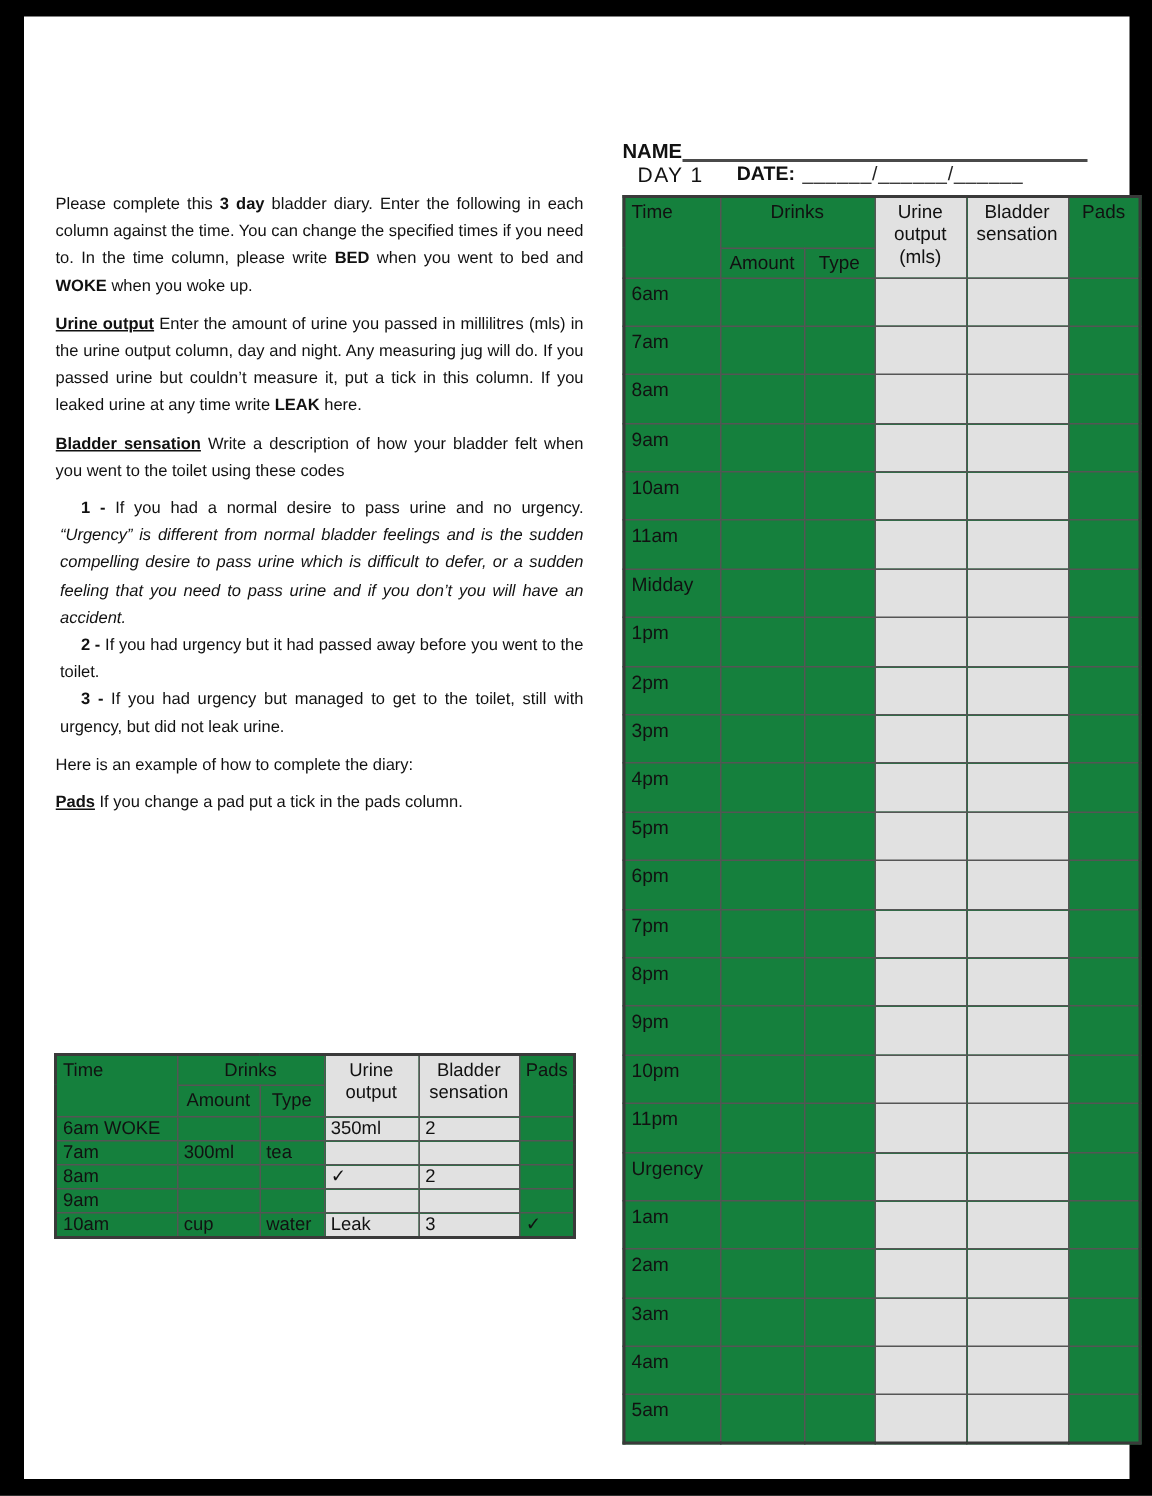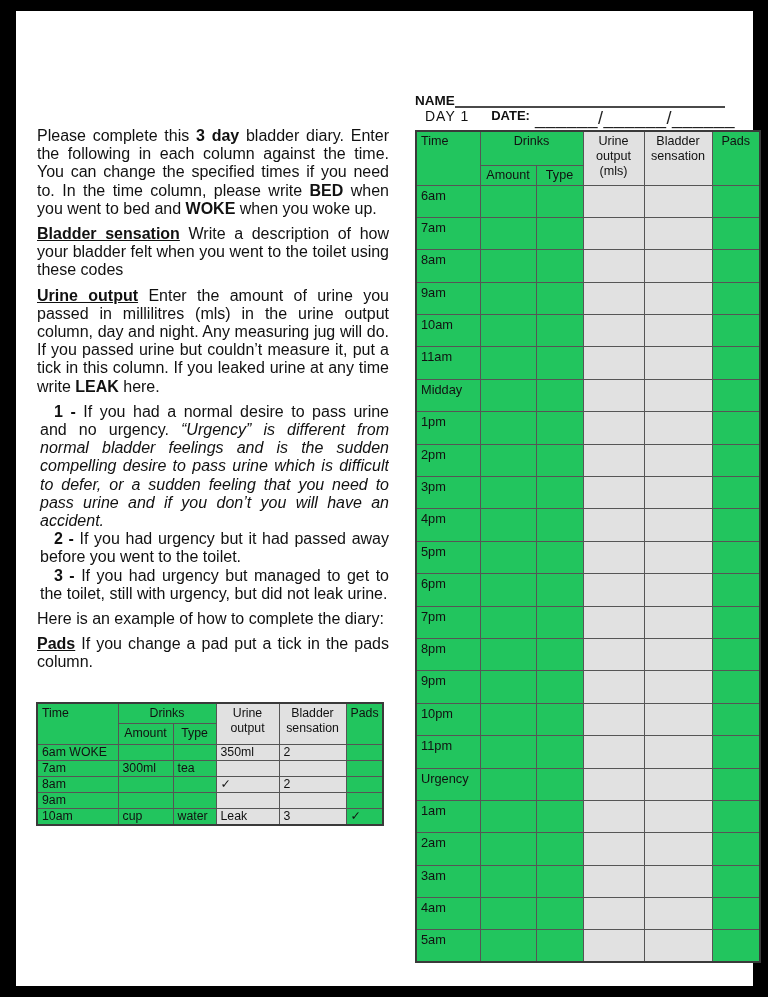--- a/index.html
+++ b/index.html
@@ -25,21 +25,21 @@
   }
 
   
   .left-col {
     position: absolute;
     left: 21px;
     top: 116px;
     width: 352px;
     height: 572px;
     overflow: hidden;
-    font-size: 16px;
+    font-size: 11px;
     line-height: 18.2px;
     color: #111;
   }
   .left-col p {
     margin: 0 0 7px 0;
     text-align: justify;
   }
   .left-col p.code {
     text-indent: 14px;
     margin: 0 0 0 0;
@@ -74,27 +74,27 @@
   .day-row {
     display: flex;
     align-items: flex-start;
     height: 21px;
     margin-left: 10px;
     font-size: 14px;
     color: #111;
   }
   .day-label { letter-spacing: 1px; }
   .date-label { font-weight: bold; margin-left: 22px; font-size: 13px; }
-  .date-blanks { margin-left: 5px; font-size: 18px; letter-spacing: 0.5px; color: #222; }
+  .date-blanks { margin-left: 5px; font-size: 13px; letter-spacing: 0.5px; color: #222; }
 
   
   table {
     border-collapse: collapse;
     table-layout: fixed;
-    background: #22c55e;
+    background: #15803d;
     color: #111;
   }
   th, td {
     border: 1px solid #555;
     padding: 2px 4px;
     vertical-align: top;
     text-align: left;
     font-weight: normal;
     overflow: hidden;
     box-sizing: border-box;
@@ -131,22 +131,22 @@
   .example-table .hdr-row2 th { height: 21px; }
 </style>
 </head>
 <body>
 
 <div class="canvas">
   <div class="page">
 
     <div class="left-col">
         <p><span>Please complete this </span><span class="b">3 day</span><span> bladder diary. Enter the following in each column against the time. You can change the specified times if you need to. In the time column, please write </span><span class="b">BED</span><span> when you went to bed and </span><span class="b">WOKE</span><span> when you woke up.</span></p>
+        <p><span class="b u">Urine output</span><span> Enter the amount of urine you passed in millilitres (mls) in the urine output column, day and night. Any measuring jug will do. If you passed urine but couldn’t measure it, put a tick in this column. If you leaked urine at any time write </span><span class="b">LEAK</span><span> here.</span></p>
         <p><span class="b u">Bladder sensation</span><span> Write a description of how your bladder felt when you went to the toilet using these codes</span></p>
-        <p><span class="b u">Urine output</span><span> Enter the amount of urine you passed in millilitres (mls) in the urine output column, day and night. Any measuring jug will do. If you passed urine but couldn’t measure it, put a tick in this column. If you leaked urine at any time write </span><span class="b">LEAK</span><span> here.</span></p>
         <p class="code"><span class="b">1 - </span><span>If you had a normal desire to pass urine and no urgency. </span><span class="i">“Urgency” is different from normal bladder feelings and is the sudden compelling desire to pass urine which is difficult to defer, or a sudden feeling that you need to pass urine and if you don’t you will have an accident.</span></p>
         <p class="code"><span class="b">2 - </span><span>If you had urgency but it had passed away before you went to the toilet.</span></p>
         <p class="code"><span class="b">3 - </span><span>If you had urgency but managed to get to the toilet, still with urgency, but did not leak urine.</span></p>
         <p><span>Here is an example of how to complete the diary:</span></p>
         <p><span class="b u">Pads</span><span> If you change a pad put a tick in the pads column.</span></p>
       </div>
 
     <div class="example-table-wrap">
       <table class="example-table">
         <colgroup>

